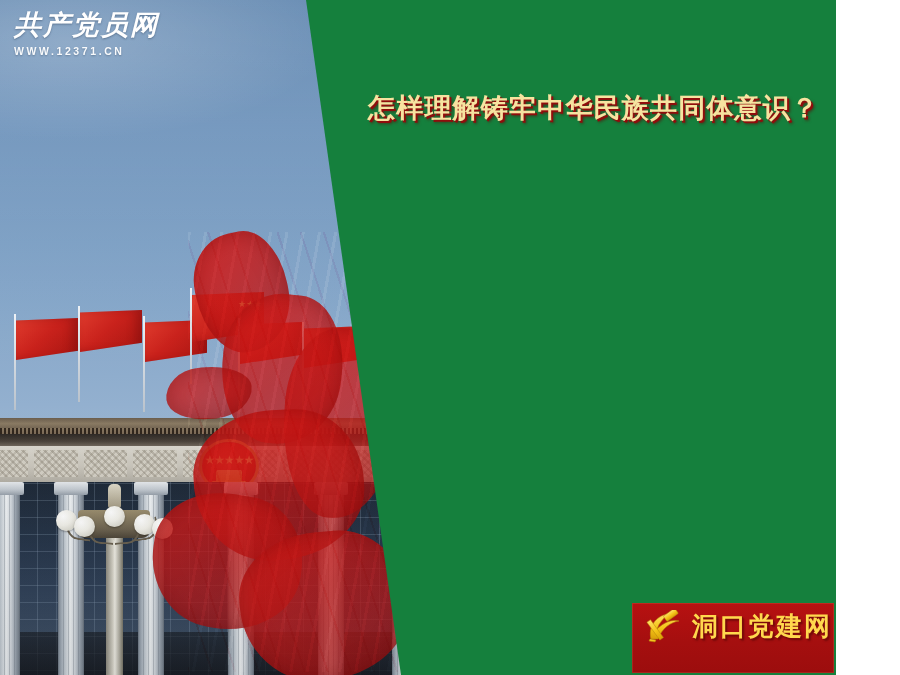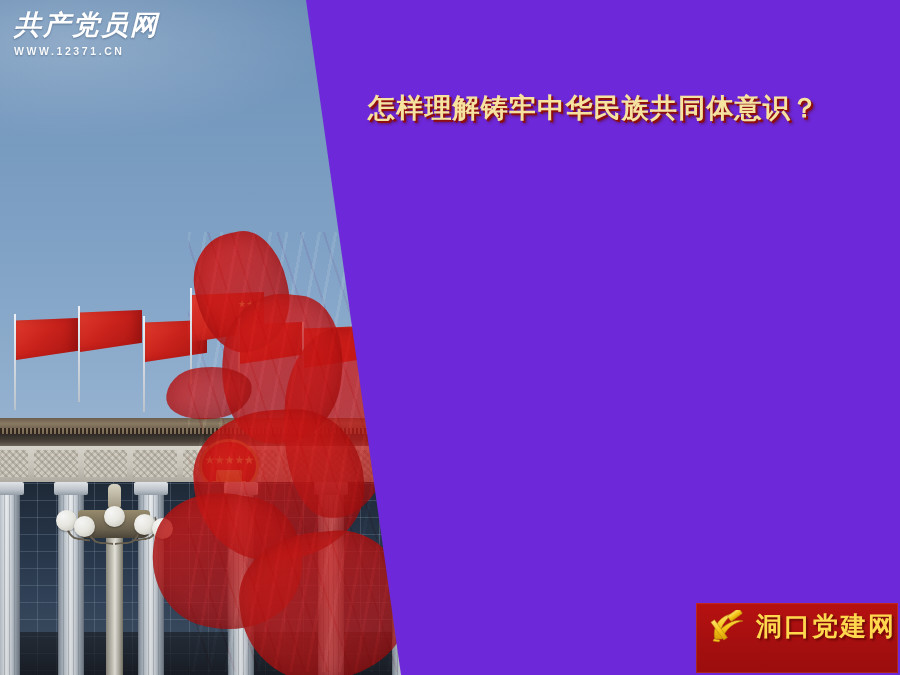--- a/index.html
+++ b/index.html
@@ -6,24 +6,24 @@
     margin: 0;
     padding: 0;
     background: #ffffff;
   }
   body {
     font-family: "Liberation Sans", "DejaVu Sans", sans-serif;
   }
 
   #poster {
     position: relative;
-    width: 900px;
+    width: 836px;
     height: 675px;
     overflow: hidden;
-    background: #6d28d9;
+    background: #15803d;
   }
 
   
   .photo-panel {
     position: absolute;
     left: 0; top: 0;
     width: 410px;
     height: 675px;
     overflow: hidden;
     -webkit-clip-path: polygon(0 0, 306px 0, 401px 675px, 0 675px);

